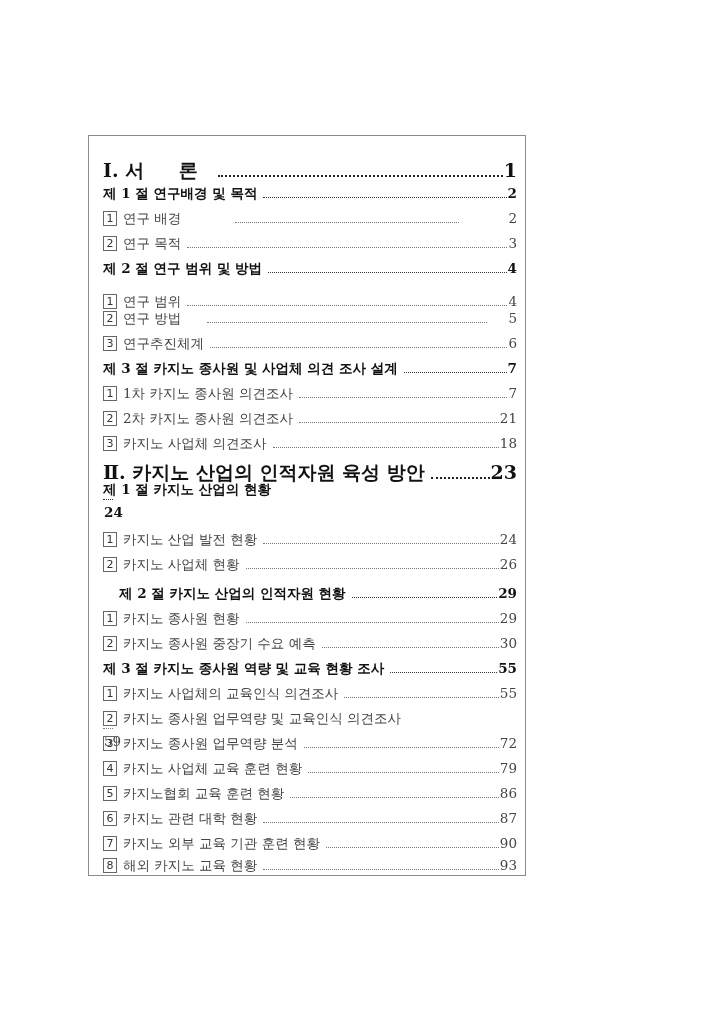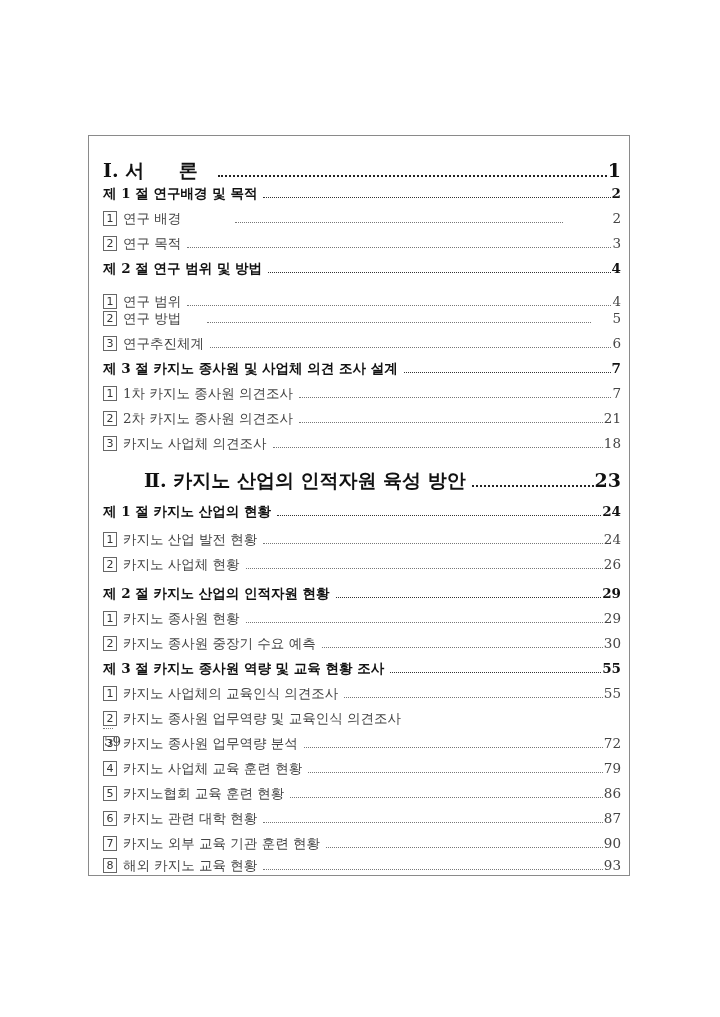--- a/index.html
+++ b/index.html
@@ -1,19 +1,19 @@
 <!DOCTYPE html>
 <html><head>
   <meta charset="utf-8">
   <style>
     html, body { margin: 0; padding: 0; background: #ffffff; }
     body { width: 720px; height: 1017px; position: relative; overflow: hidden;
            font-family: "DejaVu Serif", "Liberation Serif", serif; color: #222; }
     .toc-box {
-      position: absolute; left: 88px; top: 135px; width: 542px; height: 741px;
+      position: absolute; left: 88px; top: 135px; width: 438px; height: 741px;
       border: 1px solid #8a8a8a; box-sizing: border-box;
     }
     .toc-list { position: absolute; left: 14px; right: 8px; top: 0; margin: 0; padding: 0; list-style: none; }
     .entry { position: absolute; left: 0; right: 0; display: flex; align-items: baseline; white-space: nowrap; }
     .entry .label { flex: 0 0 auto; padding-right: 6px; }
     .entry .leader { flex: 1 1 auto; border-bottom: 2px dotted #555; margin-bottom: 4px; height: 0; min-width: 10px; }
     .entry .page { flex: 0 0 auto; padding-left: 1px; }
     .chapter { font-size: 19px; font-weight: bold; color: #111; }
     .chapter .leader { border-bottom: 2px dotted #222; }
     .section { font-size: 13.5px; font-weight: bold; color: #111; }
@@ -91,43 +91,43 @@
       <span class="label"><span class="num-box">2</span><span>2차 카지노 종사원 의견조사</span></span>
       <span class="leader"></span>
       <span class="page">21</span>
     </li>
     <li class="entry item" style="top:299px;">
       <span class="label"><span class="num-box">3</span><span>카지노 사업체 의견조사</span></span>
       <span class="leader"></span>
       <span class="page">18</span>
     </li>
 
-    <li class="entry chapter" style="top:332px;margin-left:41px;">
+    <li class="entry chapter" style="top:324px;">
       <span class="label"><span class="roman">Ⅱ.</span>&nbsp;<span>카지노 산업의 인적자원 육성 방안</span></span>
       <span class="leader"></span>
       <span class="page">23</span>
     </li>
 
-    <li class="entry section" style="top:367px;">
+    <li class="entry section" style="top:345px;flex-direction:column;">
       <span class="label">제 1 절 카지노 산업의 현황</span>
       <span class="leader"></span>
       <span class="page">24</span>
     </li>
     <li class="entry item" style="top:395px;">
       <span class="label"><span class="num-box">1</span><span>카지노 산업 발전 현황</span></span>
       <span class="leader"></span>
       <span class="page">24</span>
     </li>
     <li class="entry item" style="top:420px;">
       <span class="label"><span class="num-box">2</span><span>카지노 사업체 현황</span></span>
       <span class="leader"></span>
       <span class="page">26</span>
     </li>
 
-    <li class="entry section" style="top:449px;">
+    <li class="entry section" style="top:449px;margin-left:16px;">
       <span class="label">제 2 절 카지노 산업의 인적자원 현황</span>
       <span class="leader"></span>
       <span class="page">29</span>
     </li>
     <li class="entry item" style="top:474px;">
       <span class="label"><span class="num-box">1</span><span>카지노 종사원 현황</span></span>
       <span class="leader"></span>
       <span class="page">29</span>
     </li>
     <li class="entry item" style="top:499px;">

